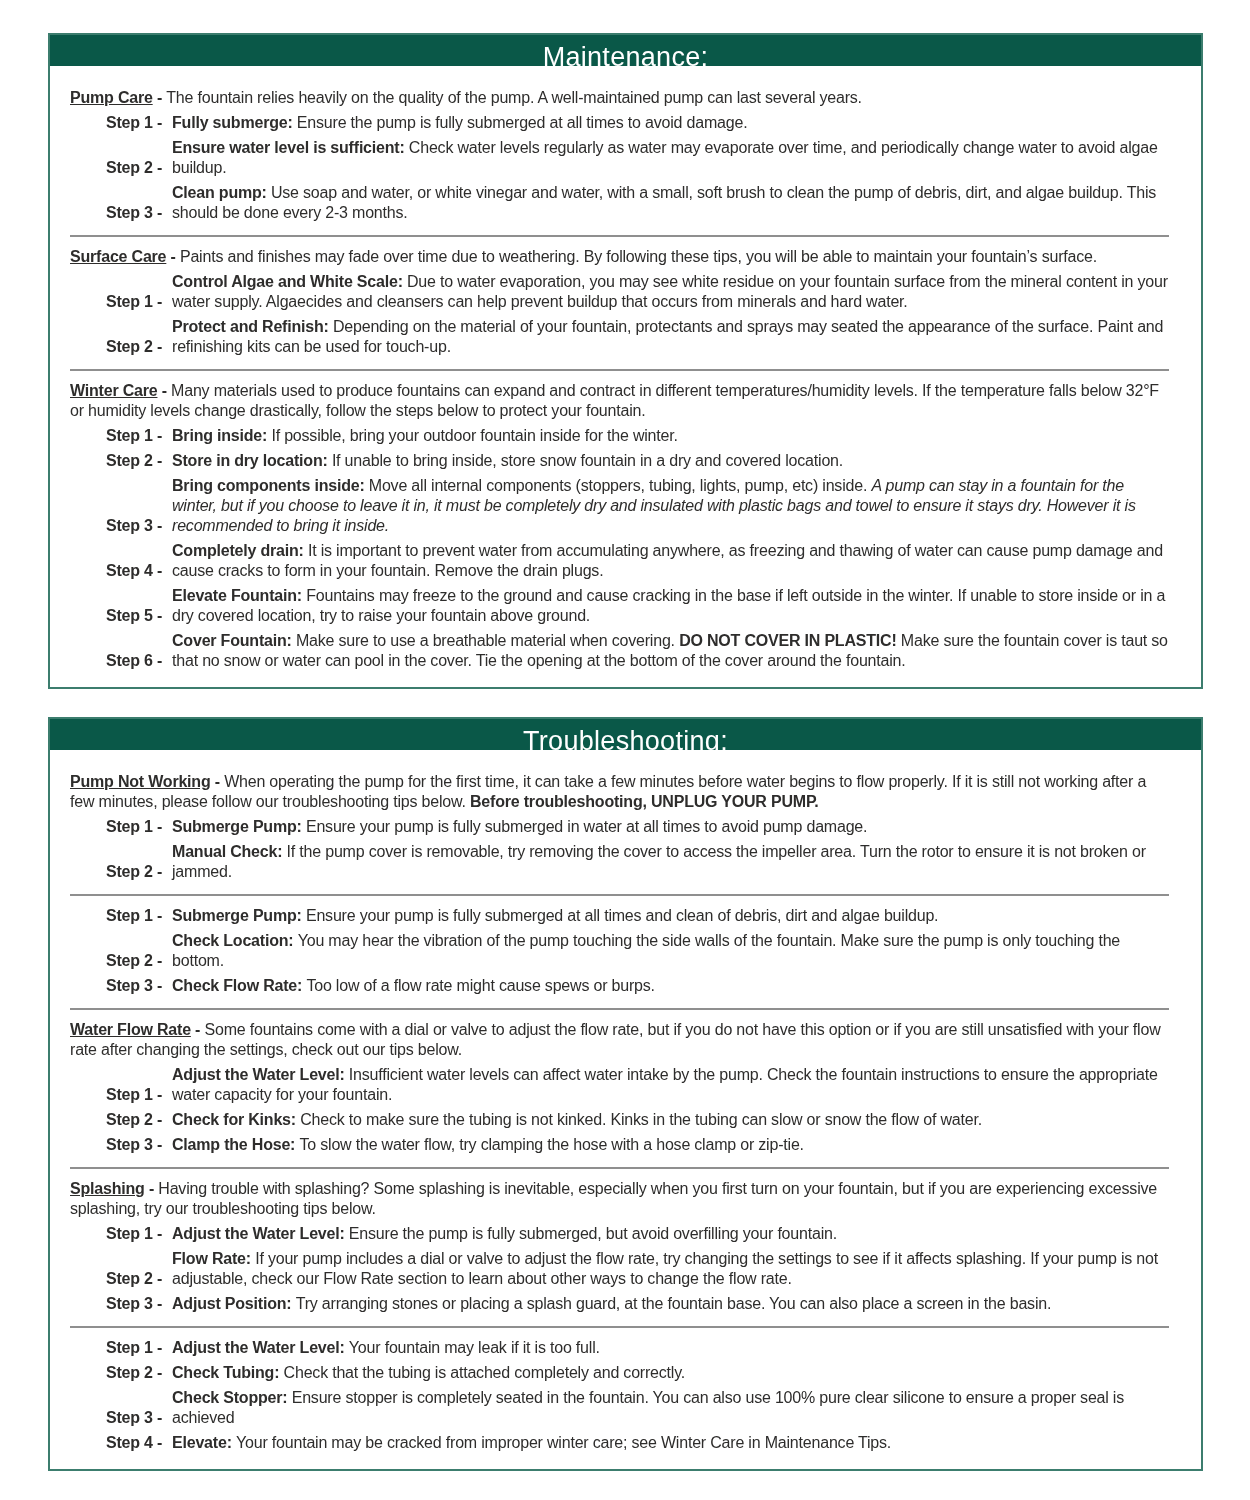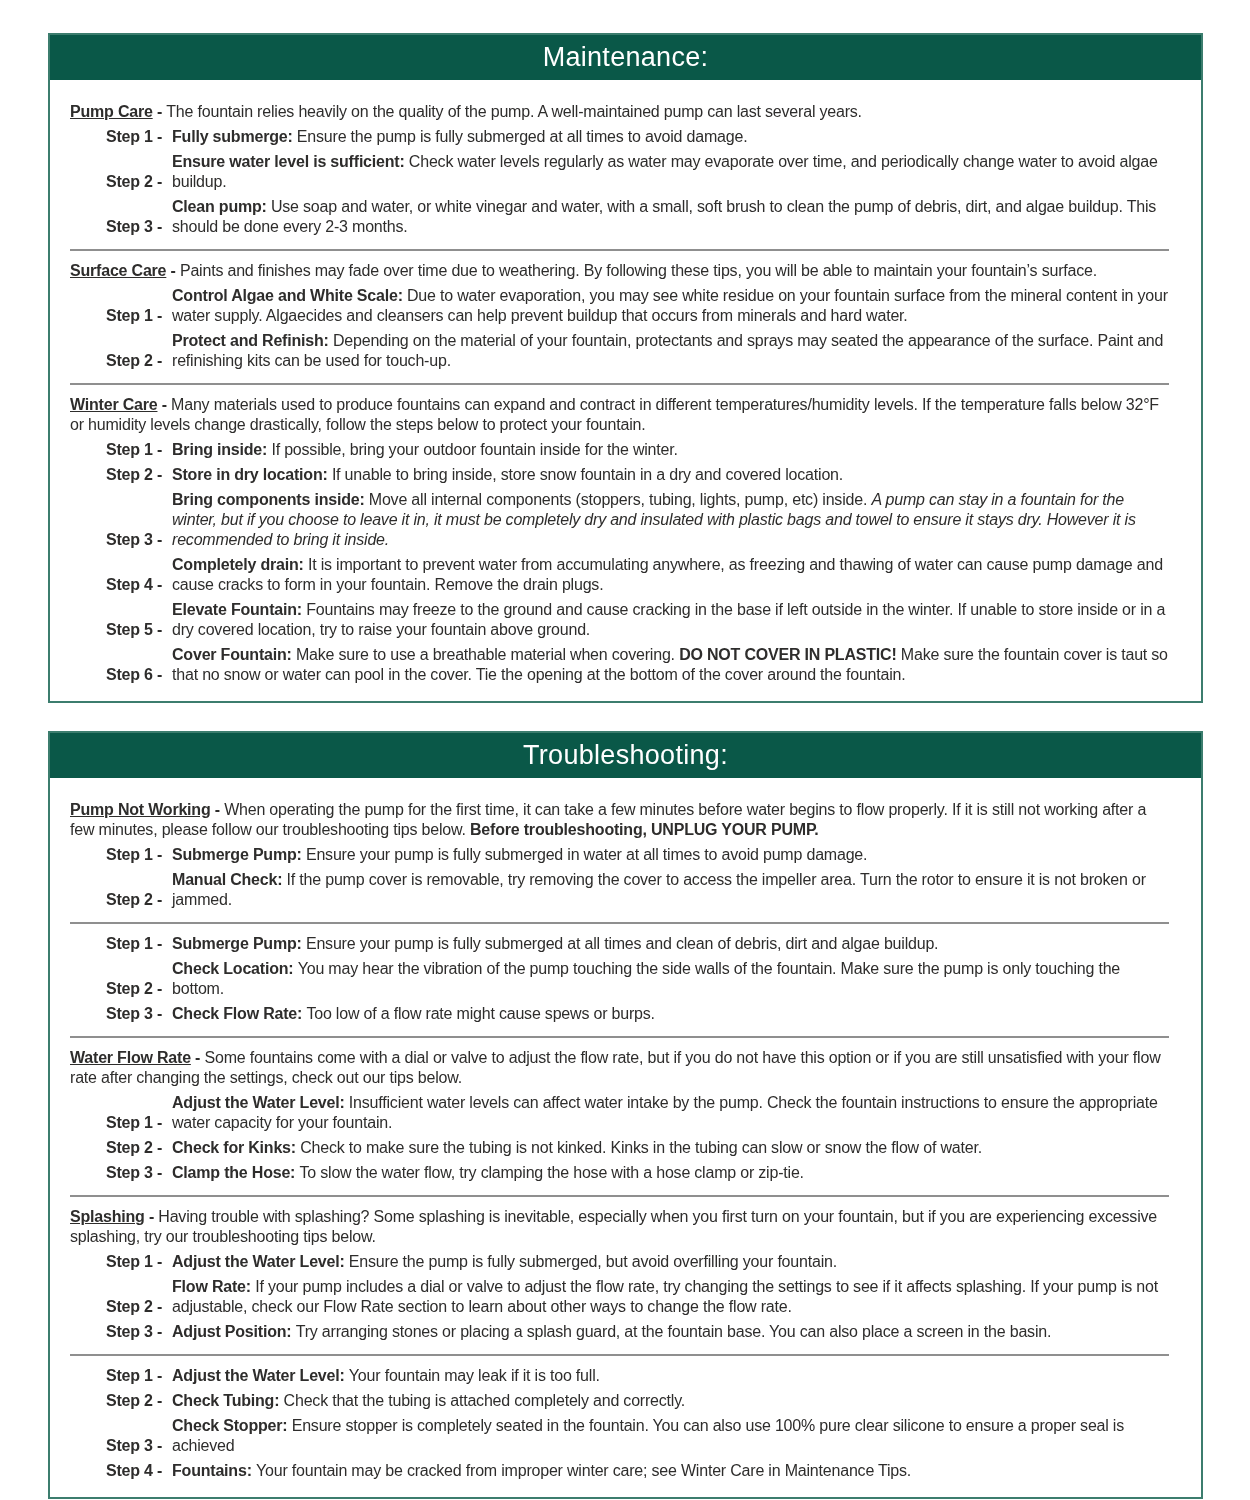--- a/index.html
+++ b/index.html
@@ -22,21 +22,21 @@
   .box {
     border: 2px solid var(--box-border, #3c7d6e);
     background: #ffffff;
   }
   .box + .box {
     margin-top: 28px;
   }
   .box-header {
     background: var(--header-bg, #0a5848);
     color: var(--title-color, #ffffff);
-    height: 45px;
+    height: 31px;
     line-height: 45px;
     text-align: center;
     font-size: 27px;
     letter-spacing: 0.3px;
   }
   .box-body {
     padding: 22px 32px 16px 20px;
     font-size: 16px;
     line-height: 20px;
     letter-spacing: -0.2px;
@@ -215,19 +215,19 @@
           <div class="step">
             <div class="step-num">Step 2 -</div>
             <div class="step-text"><span class="step-label">Check Tubing: </span><span class="seg-n">Check that the tubing is attached completely and correctly.</span></div>
           </div>
           <div class="step">
             <div class="step-num">Step 3 -</div>
             <div class="step-text"><span class="step-label">Check Stopper: </span><span class="seg-n">Ensure stopper is completely seated in the fountain. You can also use 100% pure clear silicone to ensure a proper seal is achieved</span></div>
           </div>
           <div class="step">
             <div class="step-num">Step 4 -</div>
-            <div class="step-text"><span class="step-label">Fountains: </span><span class="seg-n">Your fountain may be cracked from improper winter care; see Winter Care in Maintenance Tips.</span></div>
+            <div class="step-text"><span class="step-label">Elevate: </span><span class="seg-n">Your fountain may be cracked from improper winter care; see Winter Care in Maintenance Tips.</span></div>
           </div>
         </div>
       </div>
   </section>
 
 </div>
 
 </body></html>

